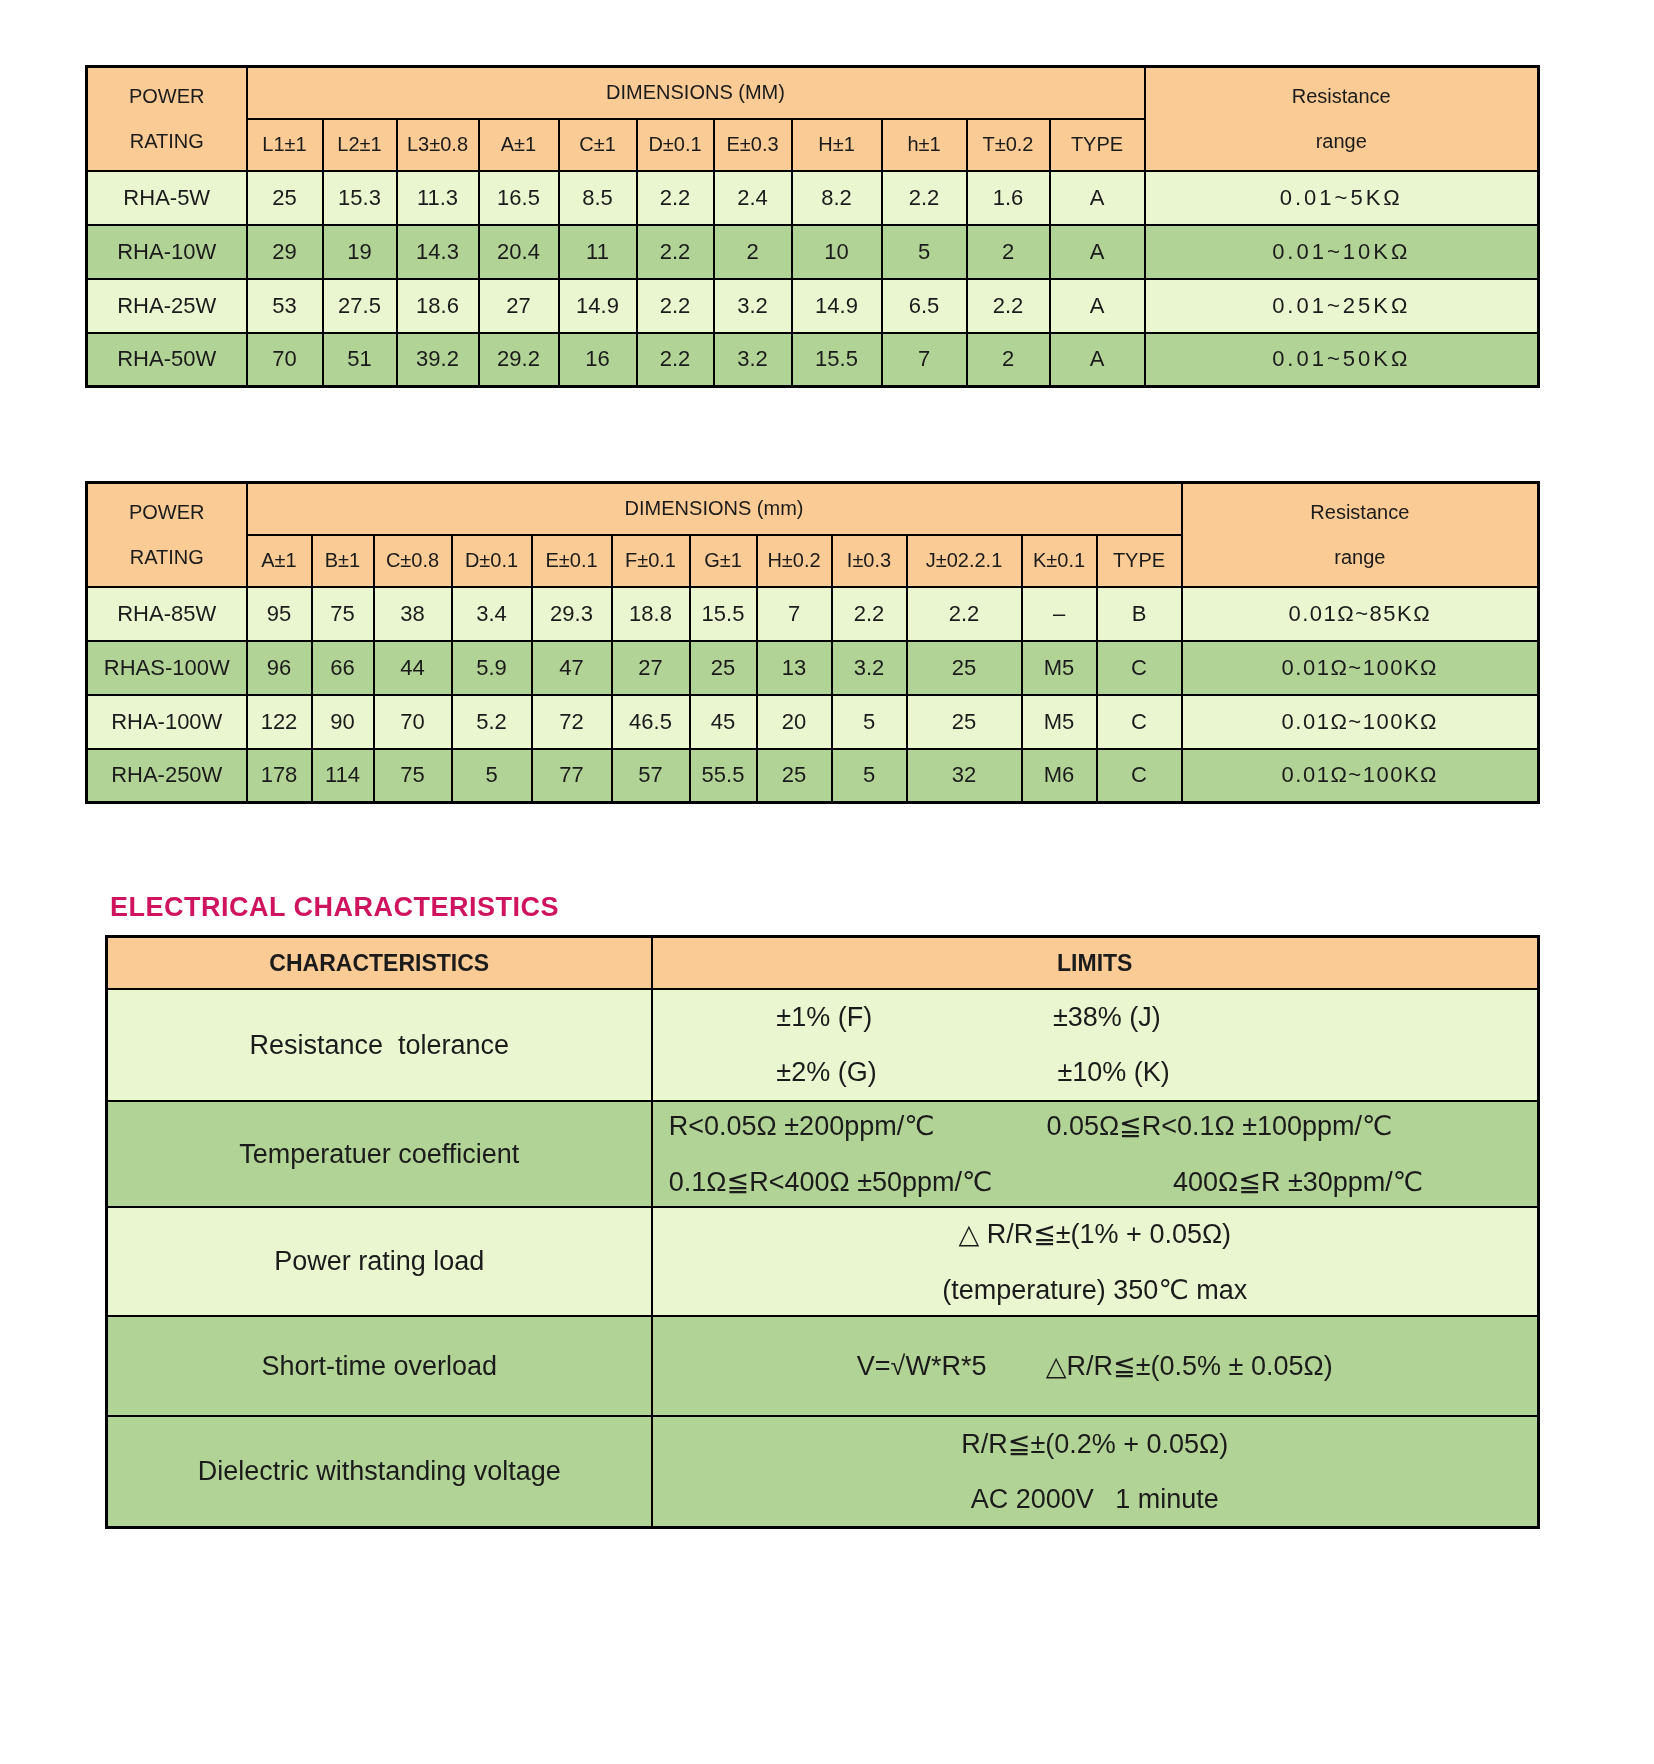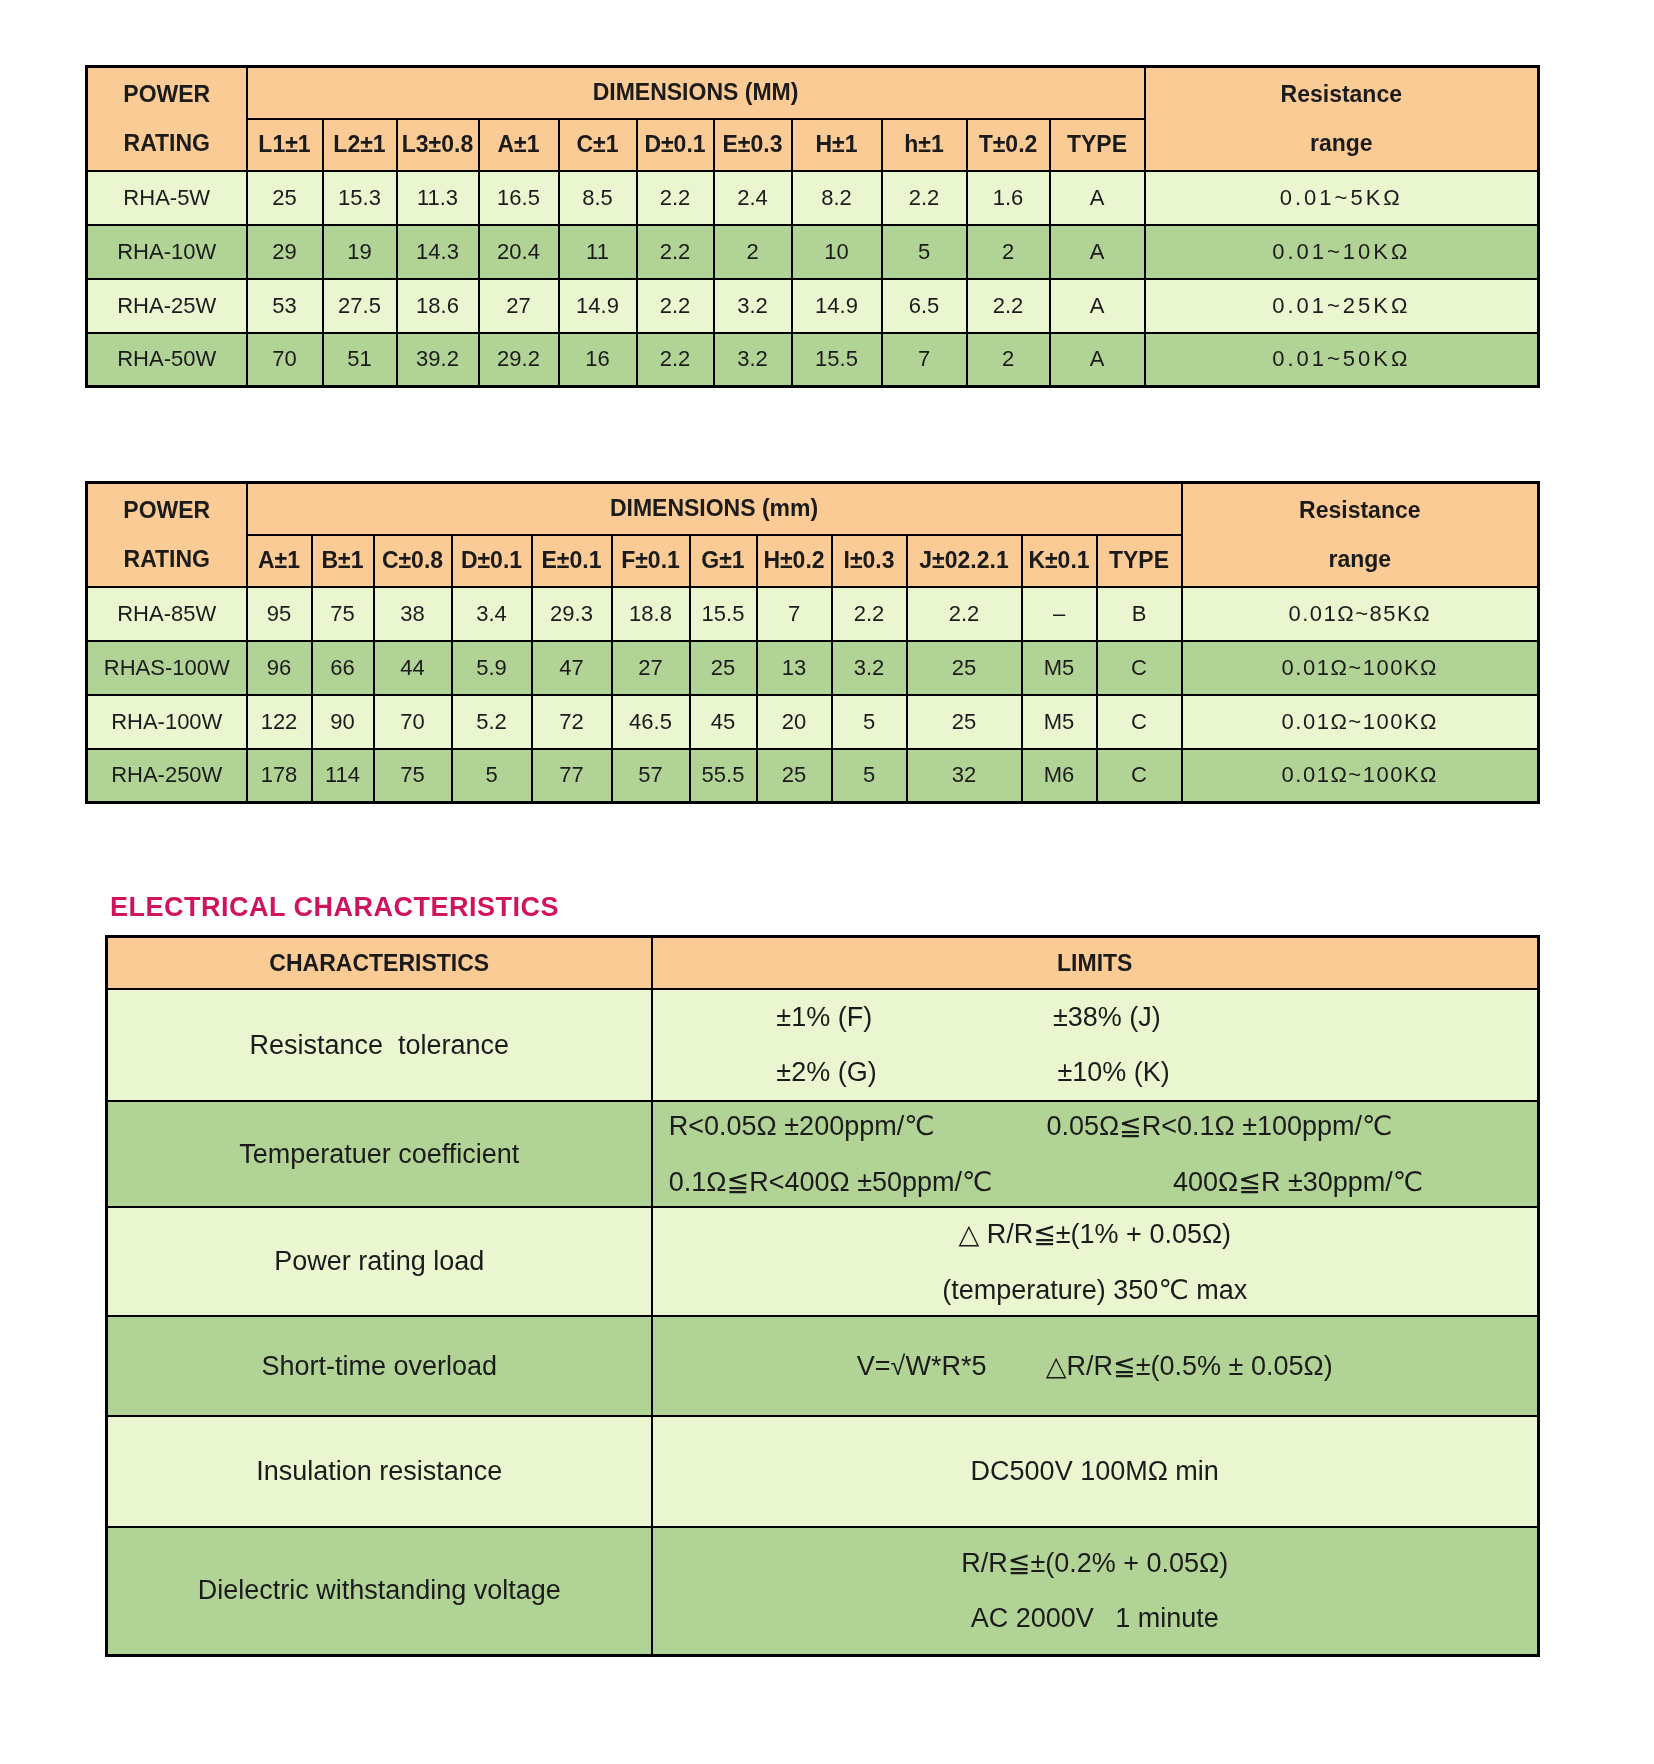--- a/index.html
+++ b/index.html
@@ -15,21 +15,21 @@
     width:1654px;height:1764px;background:#ffffff;
     font-family:"Liberation Sans","DejaVu Sans",sans-serif;
     color:var(--text);
     overflow:hidden;
   }
   table{border-collapse:collapse;table-layout:fixed;}
   th,td{border:2px solid var(--border);text-align:center;vertical-align:middle;overflow:hidden;}
   .dim-table{width:1452px;margin-left:85px;border:3px solid var(--border);}
   .dim-table-1{margin-top:65px;}
   .dim-table-2{margin-top:93px;}
-  .dim-table thead th{background:var(--header-bg);font-weight:bold;font-size:23px;}
+  .dim-table thead th{background:var(--header-bg);font-weight:normal;font-size:20px;}
   .dim-table thead tr{height:52px;}
   .dim-table tbody tr{height:54px;font-size:22px;}
   .row-light{background:var(--row-light);}
   .row-dark{background:var(--row-dark);}
   .th-stack{display:flex;flex-direction:column;justify-content:center;gap:22px;}
   .res-cell{letter-spacing:3px;font-size:22px;}
   .dim-table-2 .res-cell{letter-spacing:1.5px;}
   .elec-title{
     margin:88px 0 12px 110px;
     font-size:27px;font-weight:bold;color:var(--title-color);
@@ -348,30 +348,20 @@
         <td class="char-cell">Short-time overload</td>
         <td class="lim-cell">
           <div class="lim-stack">
             <div class="limit-line l-center-gap">
               <span>V=√W*R*5</span>
               <span>△R/R≦±(0.5% ± 0.05Ω)</span>
             </div>
           </div>
         </td>
       </tr>
-      <tr class="row-light">
-        <td class="char-cell">Insulation resistance</td>
-        <td class="lim-cell">
-          <div class="lim-stack">
-            <div class="limit-line l-center">
-              <span>DC500V 100MΩ min</span>
-            </div>
-          </div>
-        </td>
-      </tr>
       <tr class="row-dark">
         <td class="char-cell">Dielectric withstanding voltage</td>
         <td class="lim-cell">
           <div class="lim-stack">
             <div class="limit-line l-center">
               <span>R/R≦±(0.2% + 0.05Ω)</span>
             </div>
             <div class="limit-line l-center-sm">
               <span>AC 2000V</span>
               <span>1 minute</span>

